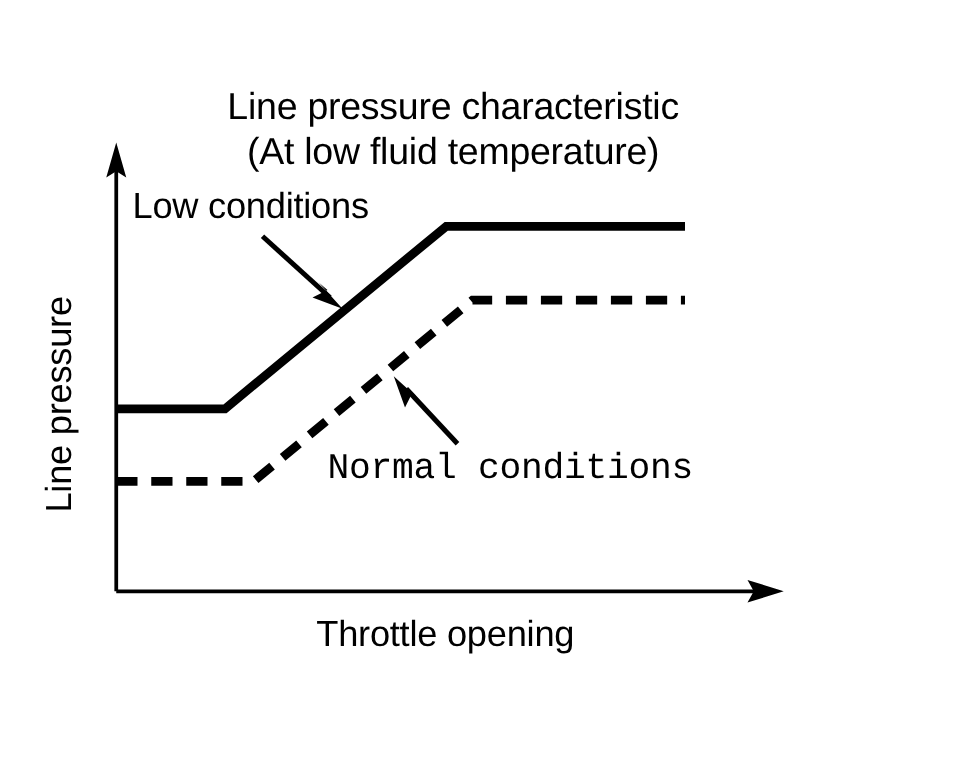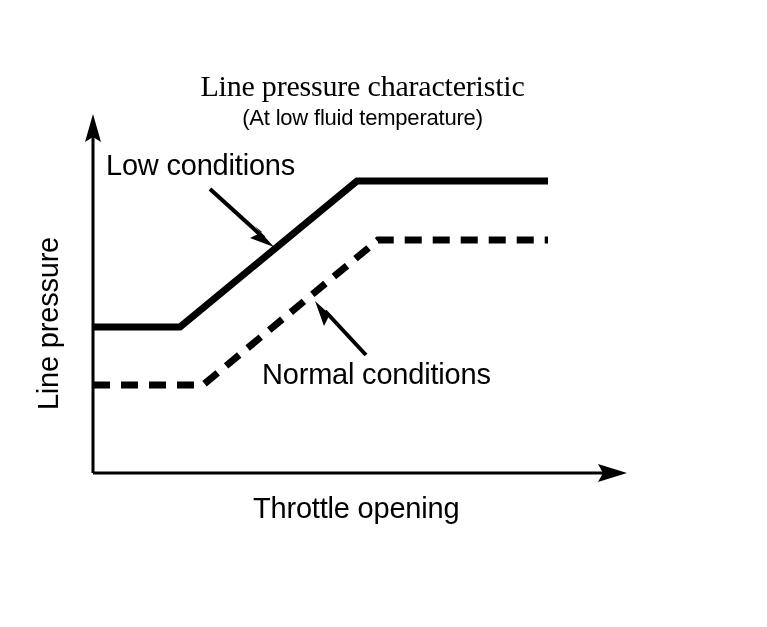--- a/index.html
+++ b/index.html
@@ -29,41 +29,41 @@
     color: #000000;
     font-family: "Liberation Sans", sans-serif;
   }
   #title-line1 {
     left: 0;
     top: 69px;
     width: 725px;
     text-align: center;
     font-size: 30px;
     letter-spacing: -0.2px;
-    font-family: Liberation Serif, serif;
   }
   #title-line2 {
     left: 0;
     top: 105px;
     width: 725px;
     text-align: center;
-    font-size: 22px;
+    font-size: 30px;
     letter-spacing: -0.2px;
   }
   #label-low-temp {
     left: 106px;
     top: 149px;
     font-size: 29px;
     letter-spacing: -0.2px;
   }
   #label-normal {
     left: 262px;
     top: 358px;
     font-size: 29px;
     letter-spacing: -0.2px;
+    font-family: Liberation Mono, monospace;
   }
   #axis-label-x {
     left: 225px;
     top: 492px;
     font-size: 29px;
     letter-spacing: -0.2px;
     margin-left: 28px;
   }
   #axis-label-y {
     left: -62px;

